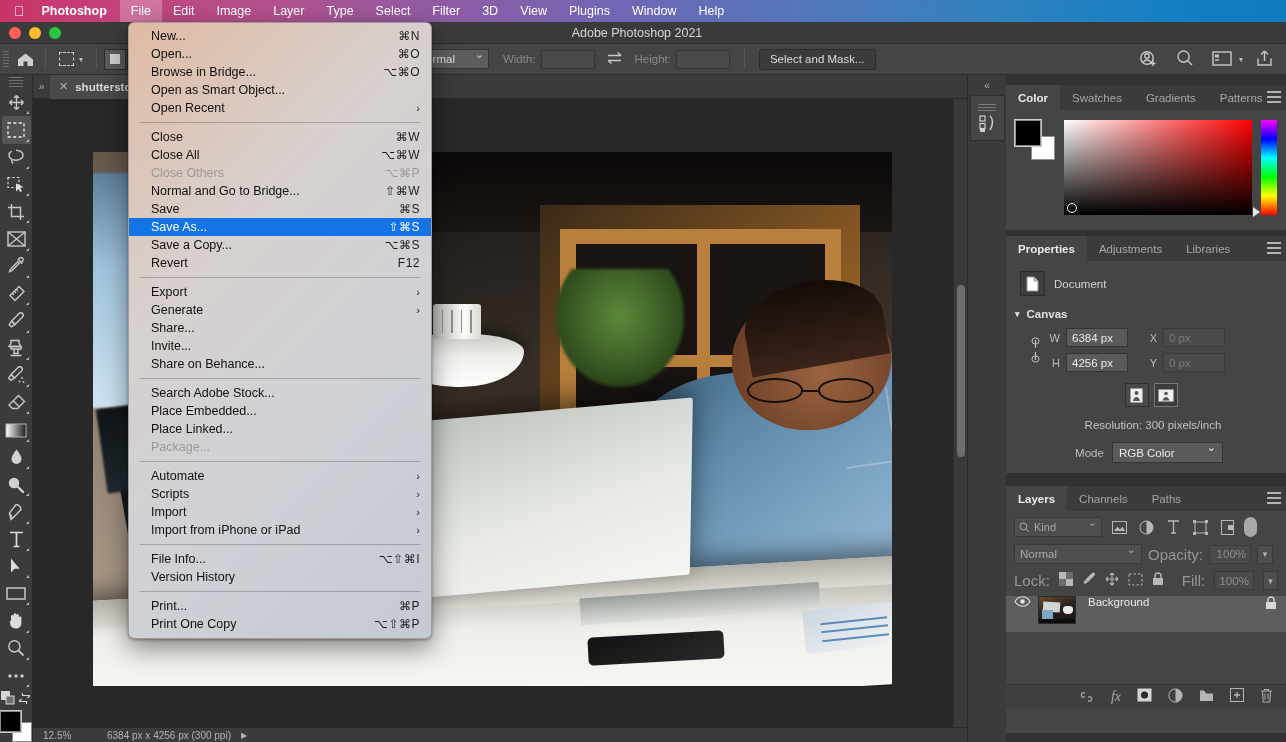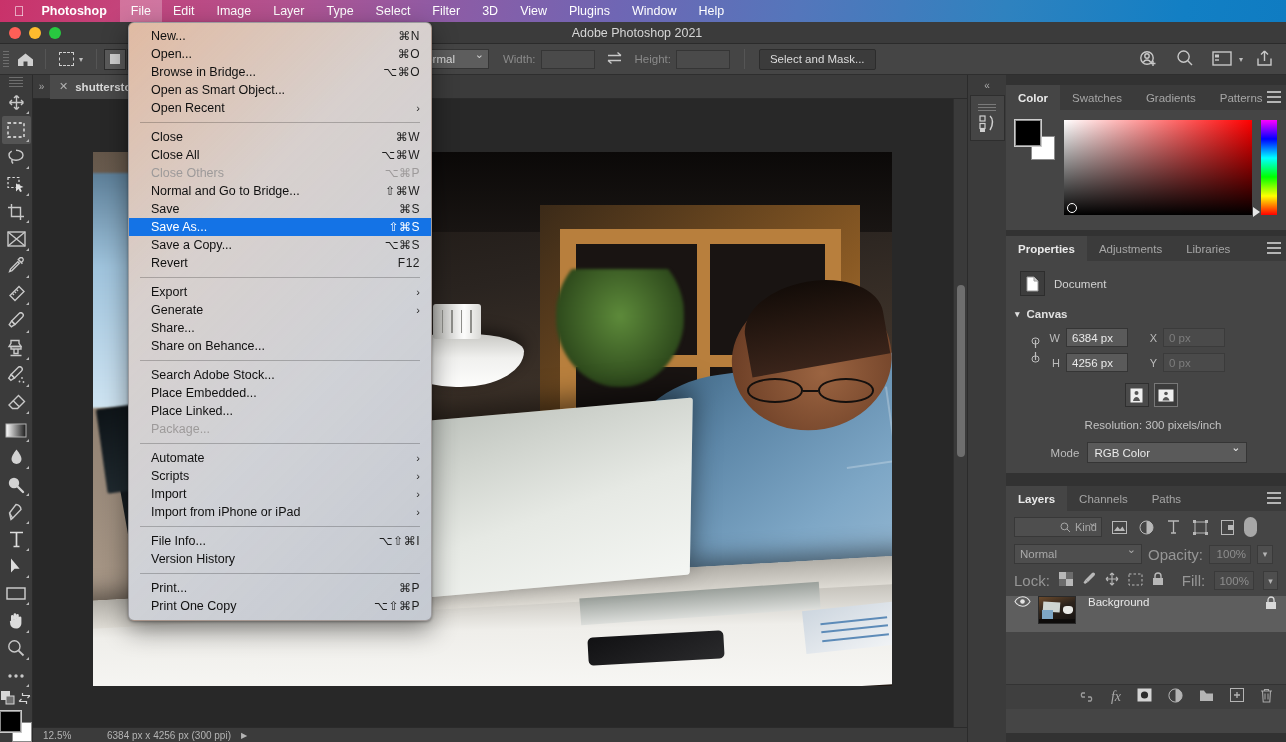--- a/index.html
+++ b/index.html
@@ -201,24 +201,24 @@
   .wh-line { display:flex; align-items:center; gap:6px; }
   .lab { width:14px; text-align:right; font-size:11px; color:#bcbcbc; }
   .fld { width:62px; height:19px; background:#5a5a5a; border:1px solid #353535; color:#eaeaea; font-size:11.5px; display:flex; align-items:center; padding-left:5px; }
   .fld.ghost { background:#4a4a4a; color:#7d7d7d; border-color:#3b3b3b; }
   .orientrow { display:flex; justify-content:center; gap:5px; padding:11px 0 0 10px; }
   .obtn { width:24px; height:24px; background:#4a4a4a; border:1px solid #2f2f2f; display:flex; align-items:center; justify-content:center; }
   .obtn.on { background:#3c3c3c; border-color:#787878; }
   .resline { text-align:center; font-size:11.5px; color:#c2c2c2; padding:12px 0 0 14px; }
   .moderow { display:flex; align-items:center; gap:8px; justify-content:center; padding:11px 0 0 6px; }
   .modelab { font-size:11.5px; color:#bcbcbc; }
-  .modesel { width:160px; height:21px; background:#5a5a5a; border:1px solid #353535; color:#eaeaea; font-size:11.5px; display:flex; align-items:center; padding:0 6px; position:relative; }
+  .modesel { width:111px; height:21px; background:#5a5a5a; border:1px solid #353535; color:#eaeaea; font-size:11.5px; display:flex; align-items:center; padding:0 6px; position:relative; }
   .modesel:after { content:"⌄"; position:absolute; right:6px; top:-2px; font-size:11px; }
   .lrow1 { display:flex; align-items:center; gap:7px; padding:6px 8px 5px 8px; }
-  .kindsel { width:88px; height:20px; background:#4e4e4e; border:1px solid #383838; display:flex; align-items:center; gap:4px; padding:0 4px; position:relative; font-size:11px; color:#a8a8a8;justify-content:flex-end; }
+  .kindsel { width:88px; height:20px; background:#4e4e4e; border:1px solid #383838; display:flex; align-items:center; gap:4px; padding:0 4px; position:relative; font-size:11px; color:#a8a8a8; }
   .kindsel:after { content:"⌄"; position:absolute; right:4px; top:-2px; font-size:11px; }
   .fbtn { width:20px; height:19px; display:flex; align-items:center; justify-content:center; }
   .toggle-pill { width:13px; height:20px; background:#a8a8a8; border-radius:7px; }
   .lrow2 { display:flex; align-items:center; gap:6px; padding:2px 8px 4px 8px; }
   .blendsel { width:128px; height:20px; background:#4e4e4e; border:1px solid #383838; display:flex; align-items:center; padding:0 5px; position:relative; font-size:11.5px; color:#a9a9a9; }
   .blendsel:after { content:"⌄"; position:absolute; right:5px; top:-2px; font-size:11px; }
   .minilab { font-size:15px; color:#969696; }
   .pctbox { width:42px; height:19px; background:#4a4a4a; border:1px solid #3a3a3a; color:#8e8e8e; font-size:11.5px; display:flex; align-items:center; justify-content:flex-end; padding-right:4px; }
   .stepper { width:16px; height:19px; background:#4e4e4e; border:1px solid #3a3a3a; display:flex; align-items:center; justify-content:center; font-size:9px; color:#b4b4b4; }
   .lrow3 { display:flex; align-items:center; gap:9px; padding:3px 8px 6px 8px; }
@@ -983,20 +983,23 @@
         <span class="arr">›</span>
       </div>
       <div class="mrow">
         <span class="lbl">Generate</span>
         <span class="arr">›</span>
       </div>
       <div class="mrow">
         <span class="lbl">Share...</span>
       </div>
       <div class="mrow">
+        <span class="lbl">Invite...</span>
+      </div>
+      <div class="mrow">
         <span class="lbl">Share on Behance...</span>
       </div>
       <div class="msep"></div>
       <div class="mrow">
         <span class="lbl">Search Adobe Stock...</span>
       </div>
       <div class="mrow">
         <span class="lbl">Place Embedded...</span>
       </div>
       <div class="mrow">

